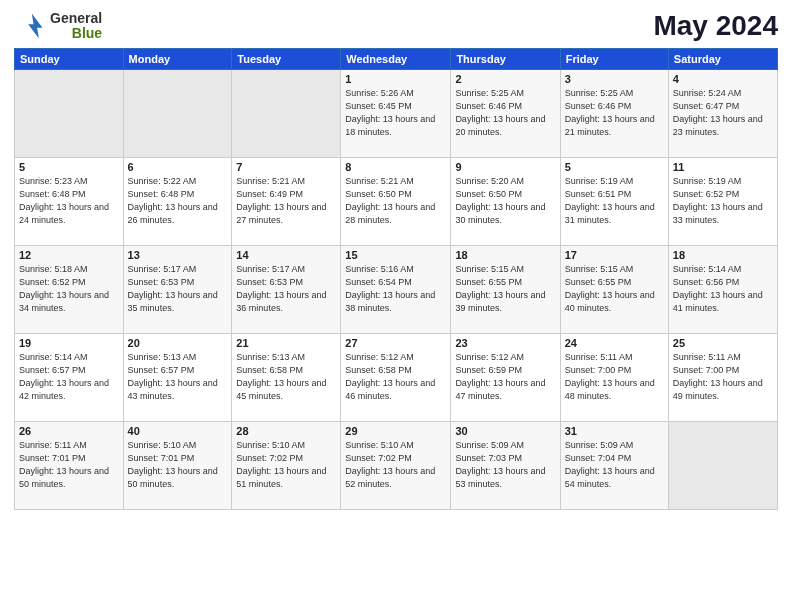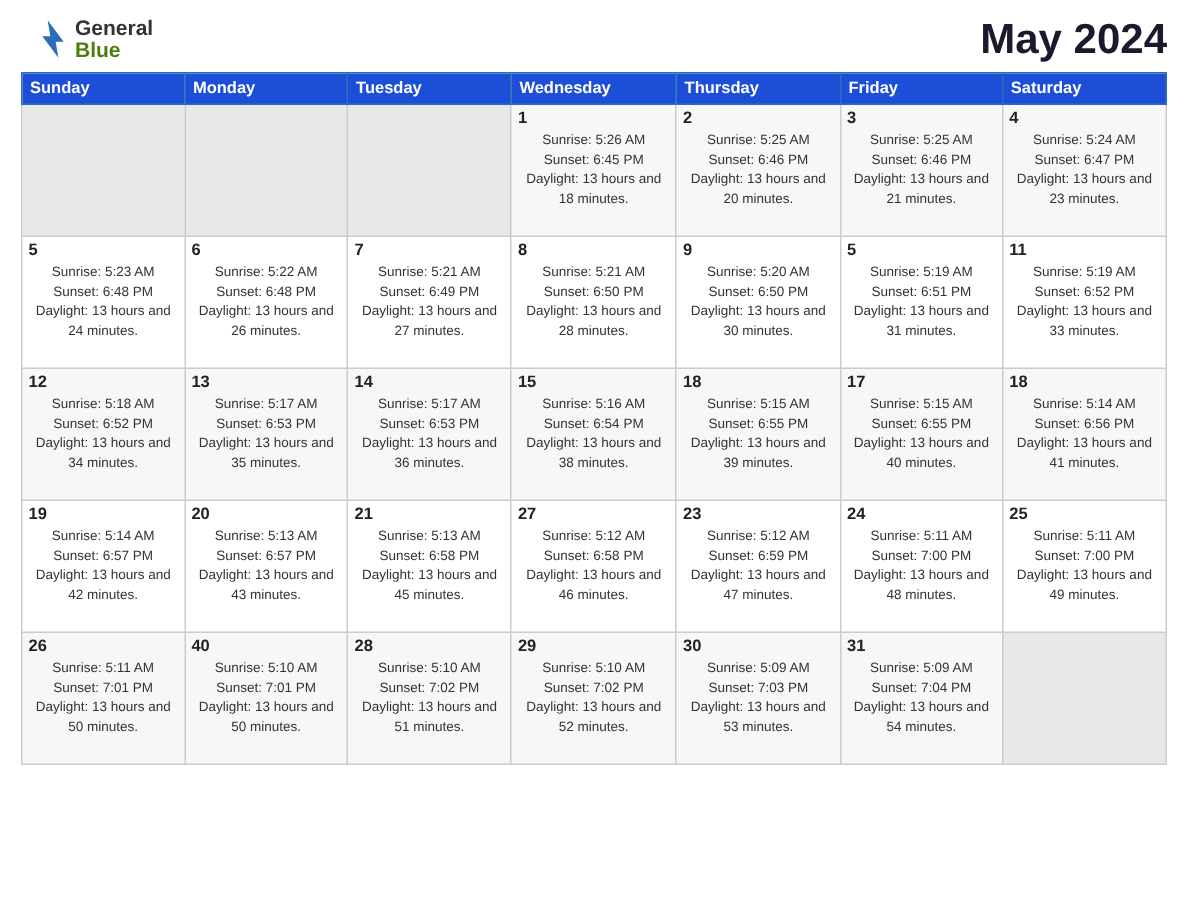--- a/index.html
+++ b/index.html
@@ -19,20 +19,21 @@
     .header {
       display: flex;
       justify-content: space-between;
       align-items: flex-start;
       margin-bottom: 6px;
     }
     .logo {
       display: flex;
       align-items: center;
       gap: 4px;
+      text-align: right;
     }
     .logo-text {
       display: flex;
       flex-direction: column;
       line-height: 1.1;
     }
     .logo-general {
       font-size: 14px;
       font-weight: bold;
       color: #333;
@@ -89,21 +90,20 @@
       font-size: 11px;
       font-weight: bold;
       color: #222;
       display: block;
       margin-bottom: 2px;
     }
     .day-info {
       color: #333;
       font-size: 9px;
       line-height: 1.45;
-      text-align: center;
     }
     .empty-cell {
       background: #e8e8e8 !important;
     }
   </style>
 </head>
 <body>
 
 <div class="page">
   <div class="header">

